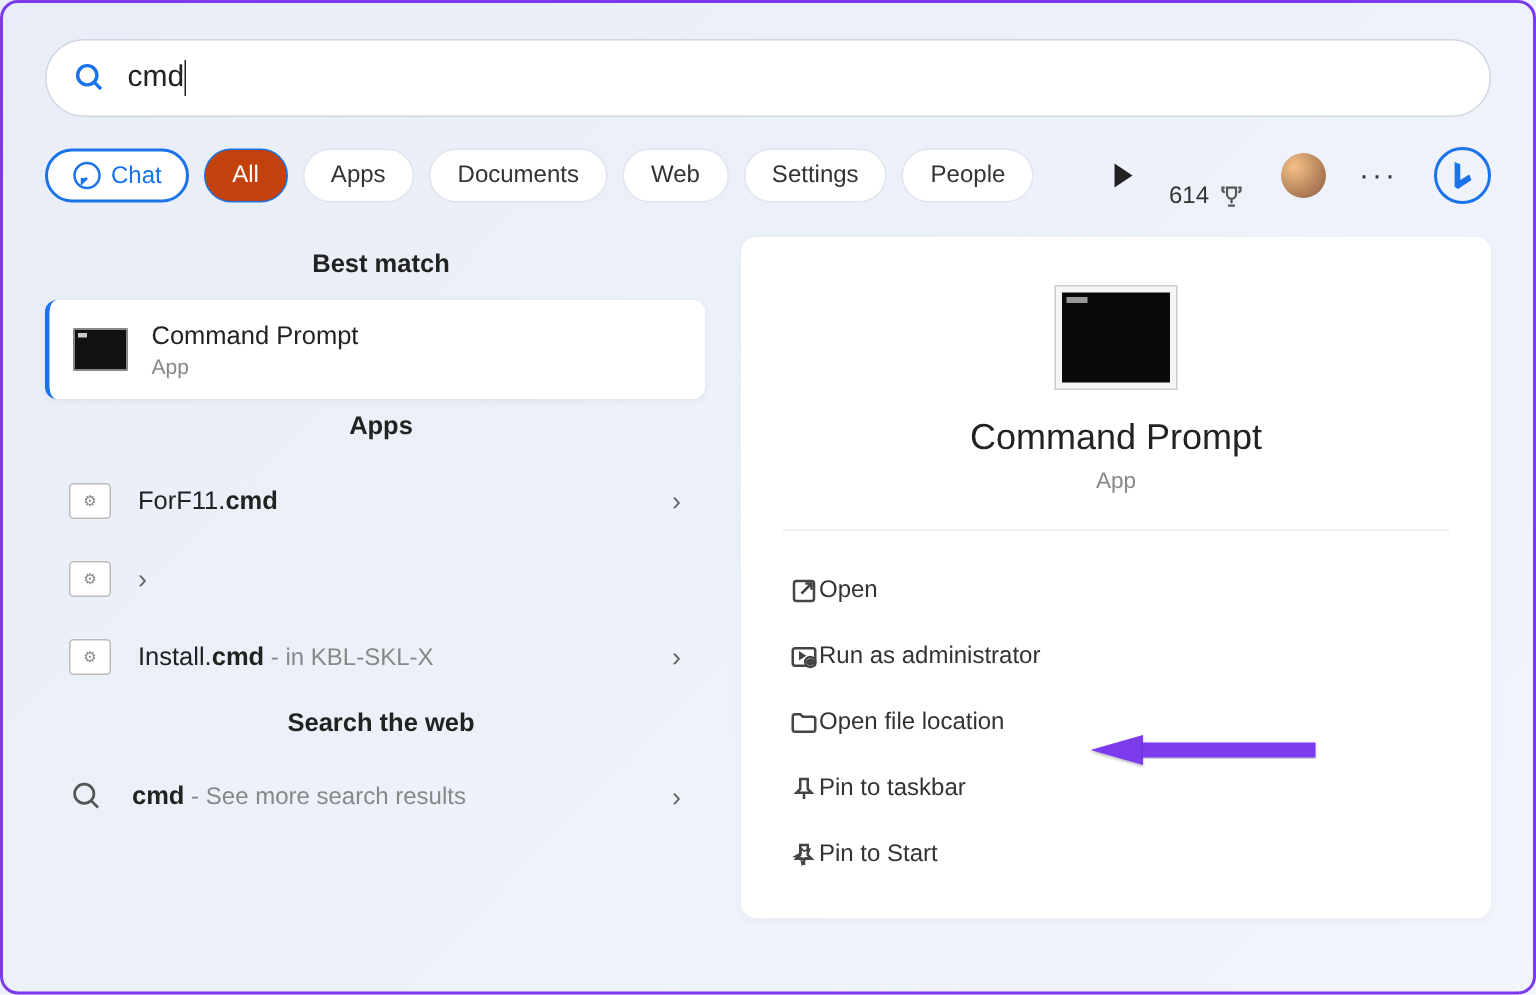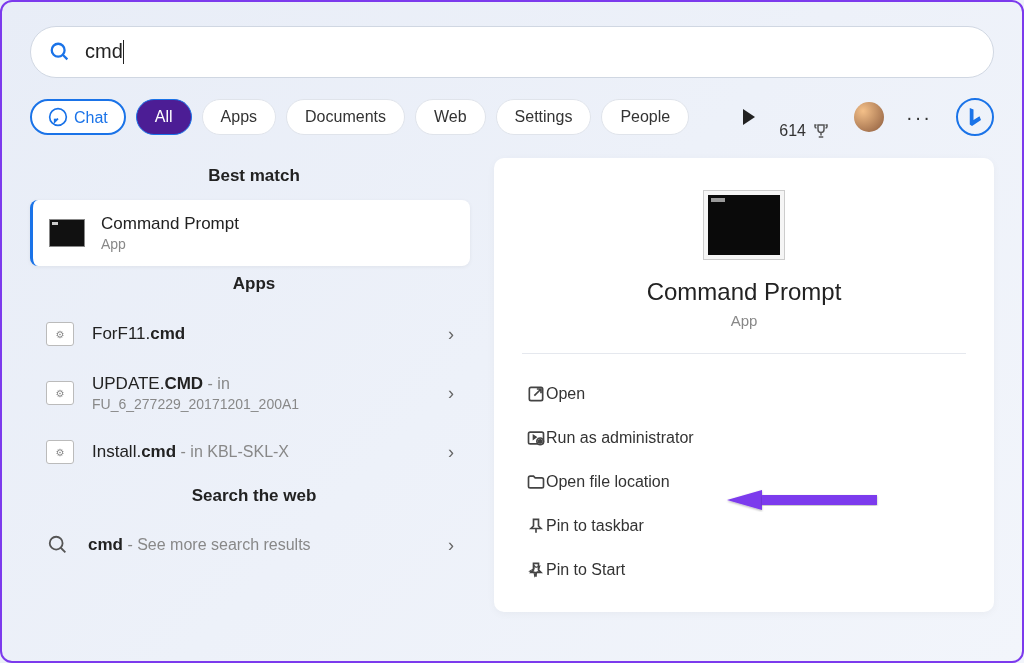--- a/index.html
+++ b/index.html
@@ -6,21 +6,21 @@
 body { width: 1024px; height: 663px; background: linear-gradient(135deg, #e8edf7 0%, #f2f5fb 100%); border: 2px solid #7c3aed; border-radius: 12px; overflow: hidden; position: relative; }
 
 .search-bar { margin: 24px 28px 16px; background: #fff; border: 1px solid #d0d7e2; border-radius: 28px; height: 52px; display: flex; align-items: center; padding: 0 18px; }
 .search-bar svg { flex-shrink: 0; }
 .search-input { border: none; outline: none; font-size: 20px; margin-left: 14px; flex: 1; color: #222; }
 .cursor { display:inline-block; width:1px; height:24px; background:#222; vertical-align:middle; }
 
 .filter-row { display: flex; align-items: center; padding: 0 28px 18px; gap: 10px; }
 .pill { background: #fff; border: 1px solid #e0e4eb; border-radius: 20px; padding: 8px 18px; font-size: 16px; color: #333; cursor: pointer; }
 .pill.chat { border: 2px solid #1a73e8; color: #1a73e8; display: flex; align-items: flex-end; gap: 6px; padding: 6px 16px; }
-.pill.all { background: #4c1d95; color: #fff; border-color: #1a73e8; }
+.pill.all { background: #c2410c; color: #fff; border-color: #1a73e8; }
 .spacer { flex: 1; }
 .play-icon { width: 0; height: 0; border-left: 12px solid #222; border-top: 8px solid transparent; border-bottom: 8px solid transparent; margin: 0 14px; cursor:pointer; }
 .points { display: flex; align-items: center; gap: 6px; font-size: 16px; color: #333; margin-right: 14px; margin-top: 28px; }
 .avatar { width: 30px; height: 30px; border-radius: 50%; background: radial-gradient(circle at 30% 30%, #f4c089, #8b5a3c); margin-right: 12px; }
 .more { font-size: 20px; letter-spacing: 2px; color: #333; margin-right: 14px; cursor:pointer; }
 .bing-circle { width: 38px; height: 38px; border: 2px solid #1a73e8; border-radius: 50%; display: flex; align-items: center; justify-content: center; }
 
 .content { display: flex; padding: 0 28px; gap: 24px; }
 .left { flex: 0 0 440px; }
 .right { flex: 1; background: #fff; border-radius: 10px; padding: 32px 28px 20px; box-shadow: 0 2px 8px rgba(0,0,0,0.04); position: relative; }
@@ -110,24 +110,20 @@
     <div class="result-item">
       <div class="file-icon"></div>
       <div class="result-text">
         <div class="result-title"><span>ForF11.</span><b>cmd</b></div>
       </div>
       <div class="chevron">›</div>
     </div>
 
     <div class="result-item">
       <div class="file-icon"></div>
-      <div class="result-text">
-        <div class="result-title"><span>UPDATE.</span><b>CMD</b><span class="inline-sub"> - in</span></div>
-        <div class="result-sub">FU_6_277229_20171201_200A1</div>
-      </div>
       <div class="chevron">›</div>
     </div>
 
     <div class="result-item">
       <div class="file-icon"></div>
       <div class="result-text">
         <div class="result-title"><span>Install.</span><b>cmd</b><span class="inline-sub"> - in KBL-SKL-X</span></div>
       </div>
       <div class="chevron">›</div>
     </div>

